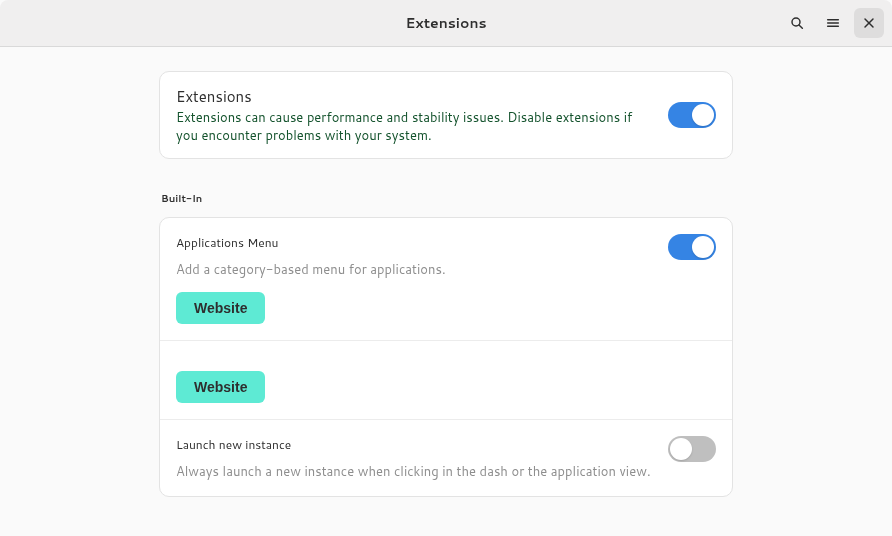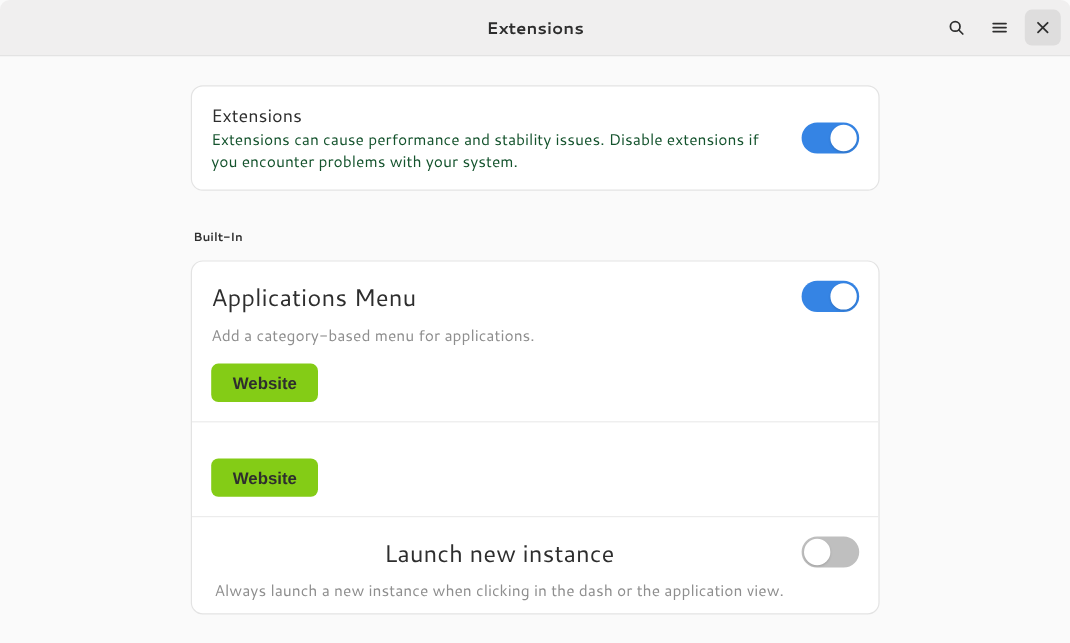--- a/index.html
+++ b/index.html
@@ -128,52 +128,51 @@
       border: 1px solid #e3e3e3;
       border-radius: 10px;
       overflow: hidden;
     }
     .list-row {
       padding: 16px 16px 16px 16px;
       border-bottom: 1px solid #ececec;
     }
     .list-row:last-child {
       border-bottom: none;
-      text-align: center;
     }
     .row-header {
       display: flex;
       align-items: flex-start;
       gap: 12px;
     }
     .row-info {
       flex: 1;
     }
     .row-title {
-      font-size: 20px;
+      font-size: 12px;
       color: #2e2e2e;
       margin-bottom: 2px;
     }
     .row-desc {
       font-size: 13px;
       color: #8e8e8e;
       line-height: 1.3;
       margin-top: 10px;
     }
     .row-actions {
       display: flex;
       gap: 8px;
       margin-top: 14px;
     }
     .action-btn {
       padding: 8px 18px;
       font-size: 14px;
       font-weight: bold;
       color: #2e2e2e;
-      background: #84cc16;
+      background: #5eead4;
       border: none;
       border-radius: 6px;
       cursor: pointer;
     }
   </style>
 </head>
 <body>
 
 <div class="headerbar">
   <div class="headerbar-title">Extensions</div>

